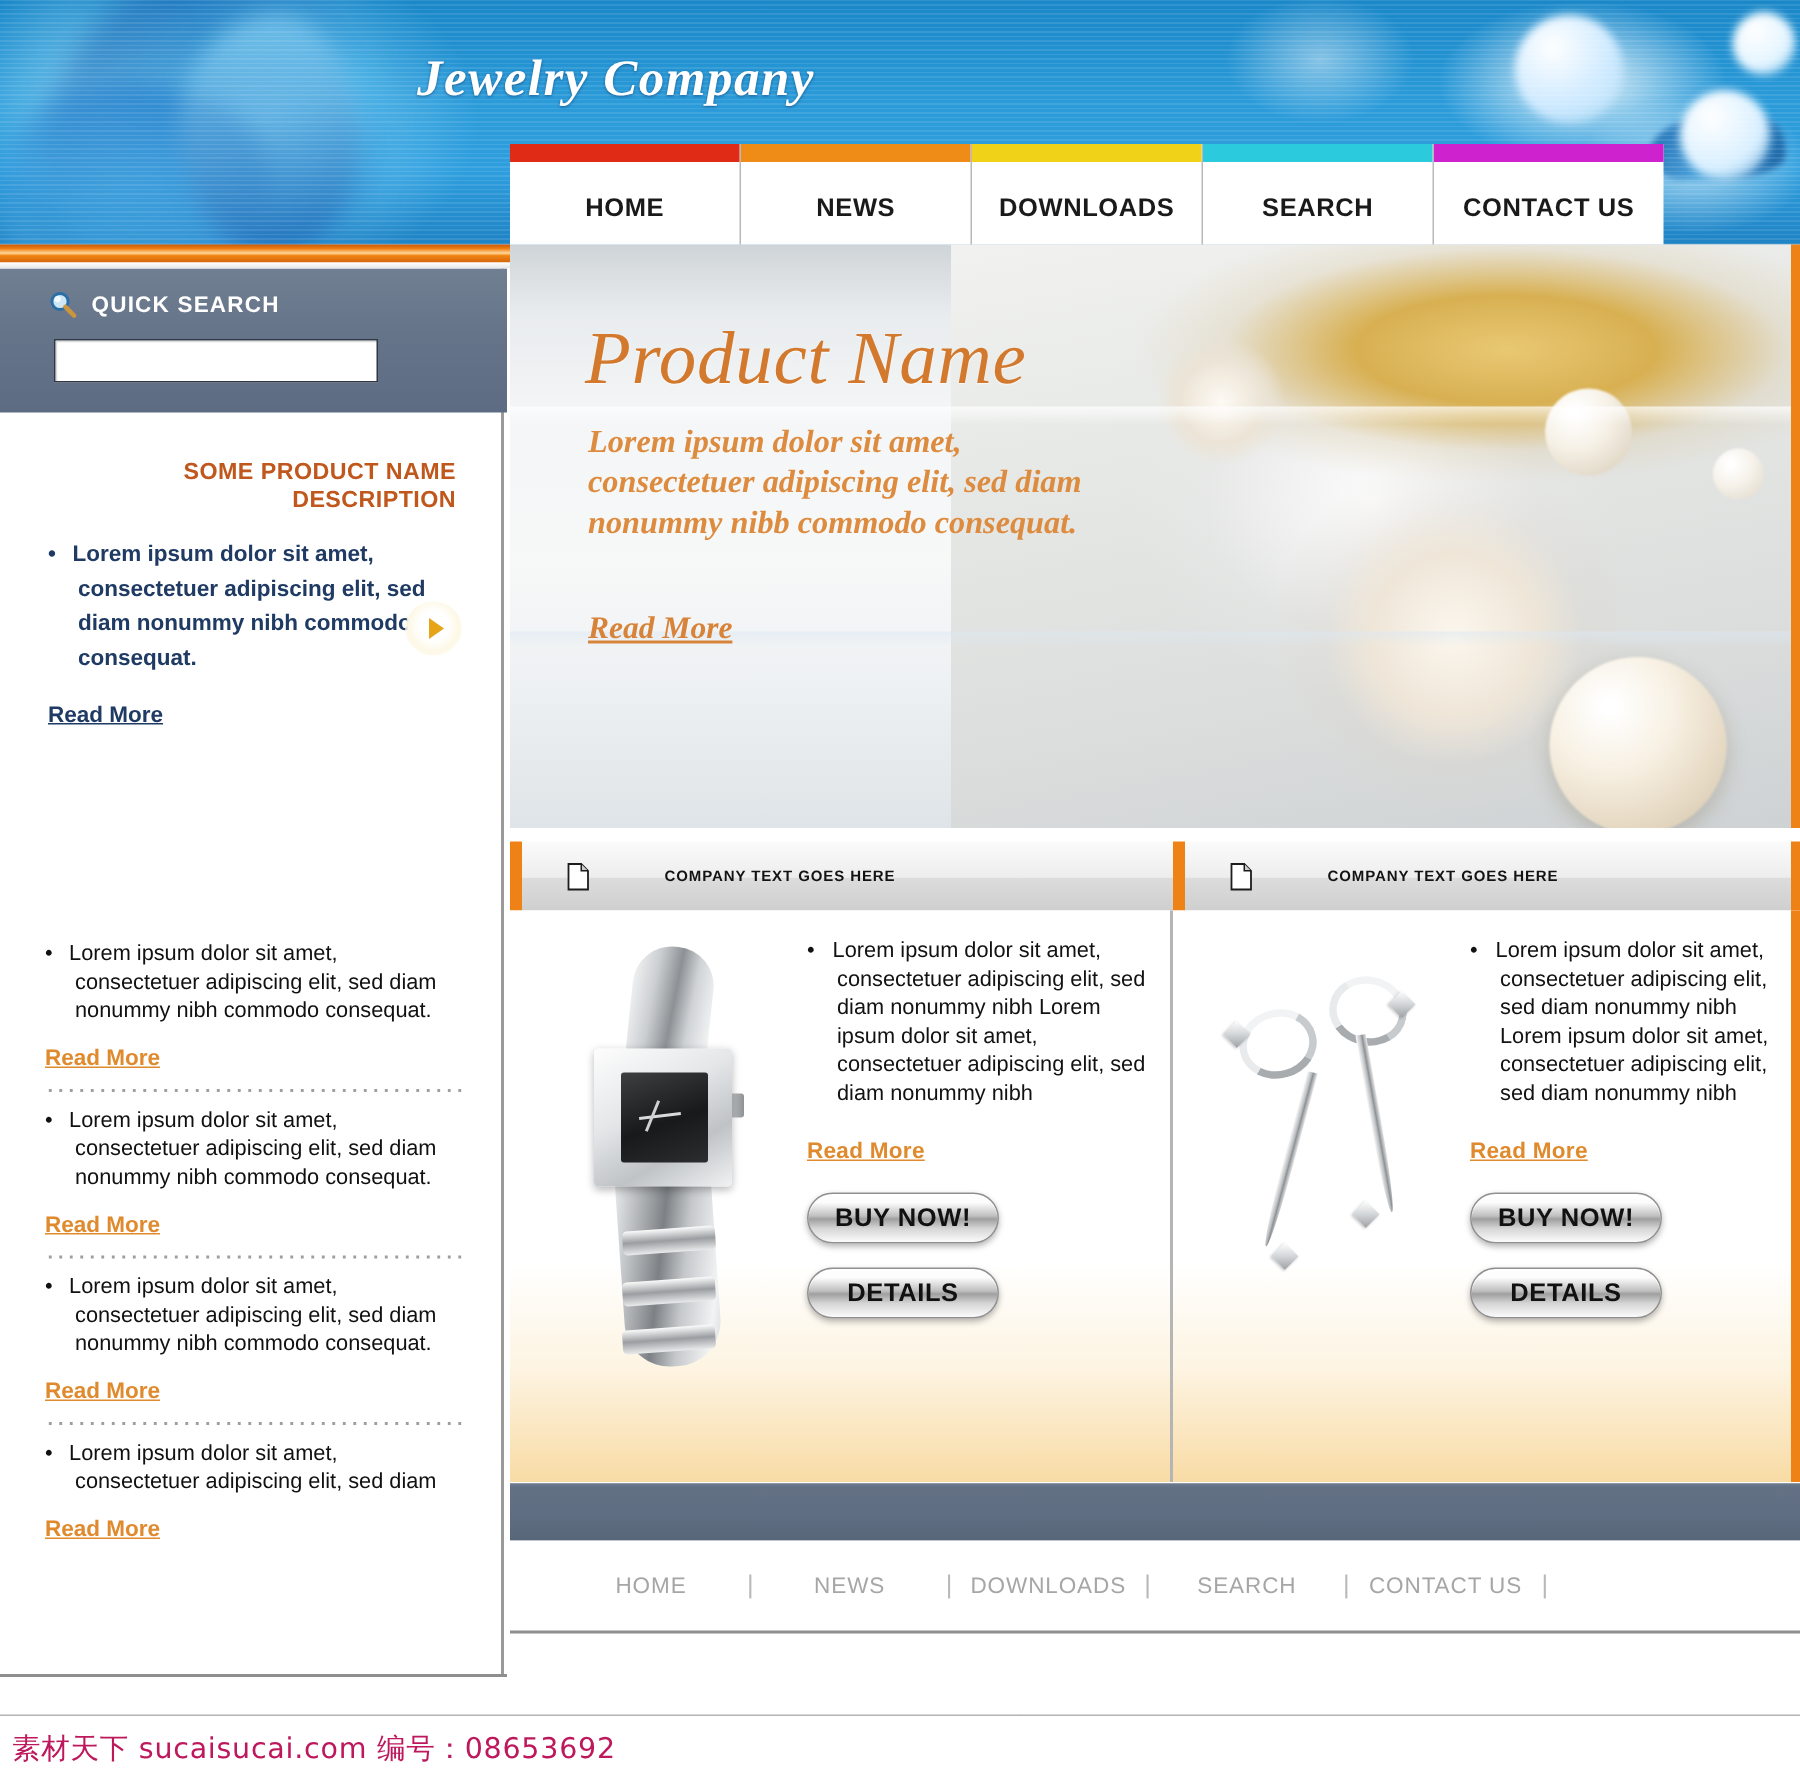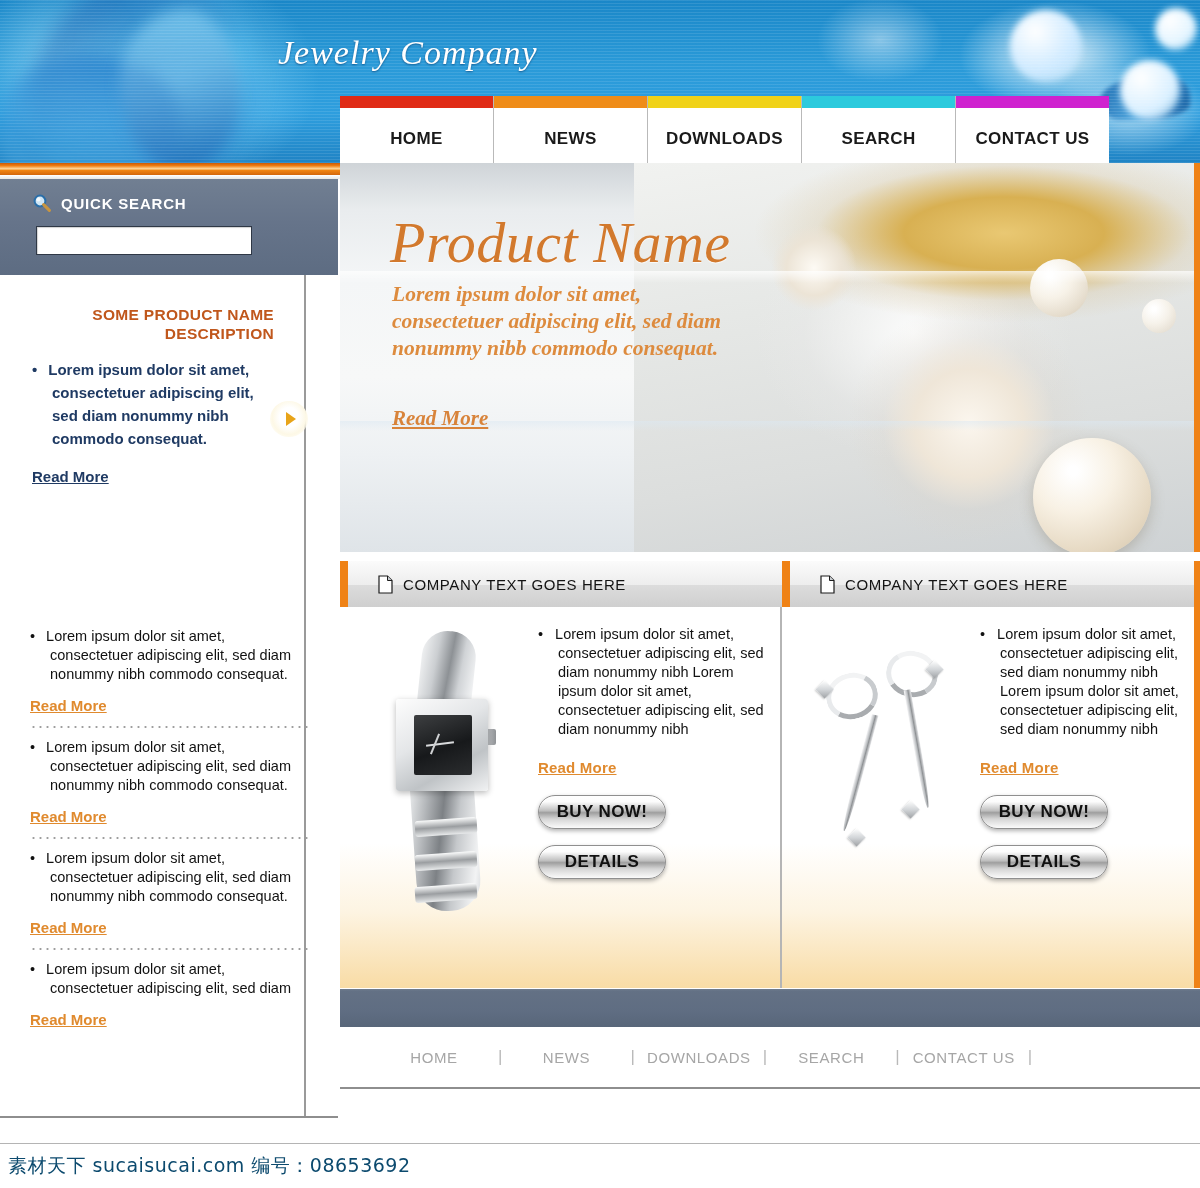--- a/index.html
+++ b/index.html
@@ -60,20 +60,21 @@
     background: linear-gradient(115deg, #1560a8, #3f9fdc 50%, #0f4f92);
     border-radius: 50% 20% 60% 25% / 60% 50% 40% 45%;
     filter: blur(2px); opacity: .85;
   }
   .banner-title {
     position: absolute; left: 278px; top: 34px;
     font-family: "Liberation Serif", serif;
     font-style: italic; font-size: 34px; color: #ffffff;
     letter-spacing: 1px;
     text-shadow: 0 1px 2px rgba(10,60,110,.65);
+    font-weight: bold;
   }
 
   
   .nav {
     position: absolute; left: 340px; top: 96px; width: 769px; height: 67px;
     display: flex; z-index: 6;
   }
   .nav-tab {
     flex: 1; position: relative; background: #ffffff;
     border-right: 1px solid #b9b9b9;
@@ -96,21 +97,21 @@
     z-index: 7;
   }
   .orange-bar-shadow {
     position: absolute; left: 0; top: 175px; width: 340px; height: 4px;
     background: linear-gradient(180deg, #ffffff, #e6e6e6);
     z-index: 7;
   }
 
   
   .sidebar {
-    position: absolute; left: 0; top: 179px; width: 306px; height: 937px;
+    position: absolute; left: 0; top: 179px; width: 336px; height: 937px;
     background: #ffffff; border-right: 2px solid #9a9a9a;
   }
   .qsearch {
     position: relative; width: 338px; height: 96px;
     background: linear-gradient(180deg, #717f92 0%, #66748a 45%, #5d6c82 100%);
   }
   .qsearch-head {
     position: absolute; left: 32px; top: 14px;
     display: flex; align-items: center; gap: 9px;
   }
@@ -203,21 +204,21 @@
     position: absolute; left: 0; top: 108px; width: 860px; height: 12px;
     background: linear-gradient(180deg, rgba(255,255,255,.72), rgba(255,255,255,0));
   }
   .hero-band2 {
     position: absolute; left: 0; top: 258px; width: 860px; height: 10px;
     background: linear-gradient(180deg, rgba(220,232,242,.55), rgba(255,255,255,0));
   }
   .hero-title {
     position: absolute; left: 50px; top: 46px;
     font-family: "Liberation Serif", serif; font-style: italic;
-    font-size: 58px; color: #d2792d; letter-spacing: .5px;
+    font-size: 50px; color: #d2792d; letter-spacing: .5px;
     text-shadow: 0 1px 1px rgba(255,255,255,.8);
   }
   .hero-body {
     position: absolute; left: 52px; top: 118px; width: 330px;
     font-family: "Liberation Serif", serif; font-style: italic; font-weight: bold;
     font-size: 21.5px; line-height: 27px; color: #dd8b3e;
   }
   .hero-readmore {
     position: absolute; left: 52px; top: 243px;
     font-family: "Liberation Serif", serif; font-style: italic; font-weight: bold;
@@ -228,21 +229,21 @@
   .prod-heads { position: absolute; left: 0; top: 398px; width: 860px; height: 46px; display: flex; }
   .prod-head {
     position: relative; height: 46px;
     background: linear-gradient(180deg, #fbfbfb 0%, #ededed 52%, #dcdcdc 53%, #cfcfcf 100%);
     display: flex; align-items: center; gap: 10px; padding-left: 30px;
     border-left: 8px solid #ef8216;
   }
   .prod-head.left { width: 442px; }
   .prod-head.right { width: 418px; border-right: 6px solid #ef8216; }
   .prod-head .t {
-    font-size: 15px; font-weight: normal; color: #131313; letter-spacing: .6px;
+    font-size: 10px; font-weight: bold; color: #131313; letter-spacing: .6px; margin-left: 40px;
   }
   .doc-icon-dark { width: 15px; height: 19px; position: relative; display: inline-block; flex: none; }
 
   
   .prod-cols { position: absolute; left: 0; top: 444px; width: 860px; height: 381px; display: flex; }
   .prod-col {
     position: relative; height: 381px;
     background: linear-gradient(180deg, #ffffff 0%, #ffffff 62%, #fdf4e2 80%, #f9dfae 97%, #f8dca6 100%);
     display: flex; padding: 14px 0 0 0;
   }
@@ -373,21 +374,21 @@
   }
 
   
   .watermark {
     position: absolute; left: 0; top: 1143px; width: 1200px; height: 45px;
     border-top: 1px solid #b4b4b4;
     display: flex; align-items: center; padding-left: 8px; gap: 10px;
     background: #ffffff;
   }
   .wm-text {
-    font-size: 19px; color: #0c4a6e; letter-spacing: .5px;
+    font-size: 19px; color: #be185d; letter-spacing: .5px;
     font-family: "DejaVu Sans", sans-serif;
   }
   .wm-tick {
     position: absolute; left: 680px; top: 1143px; width: 1px; height: 14px;
     background: #a8a8a8;
   }
 </style>
 </head>
 <body>
 

